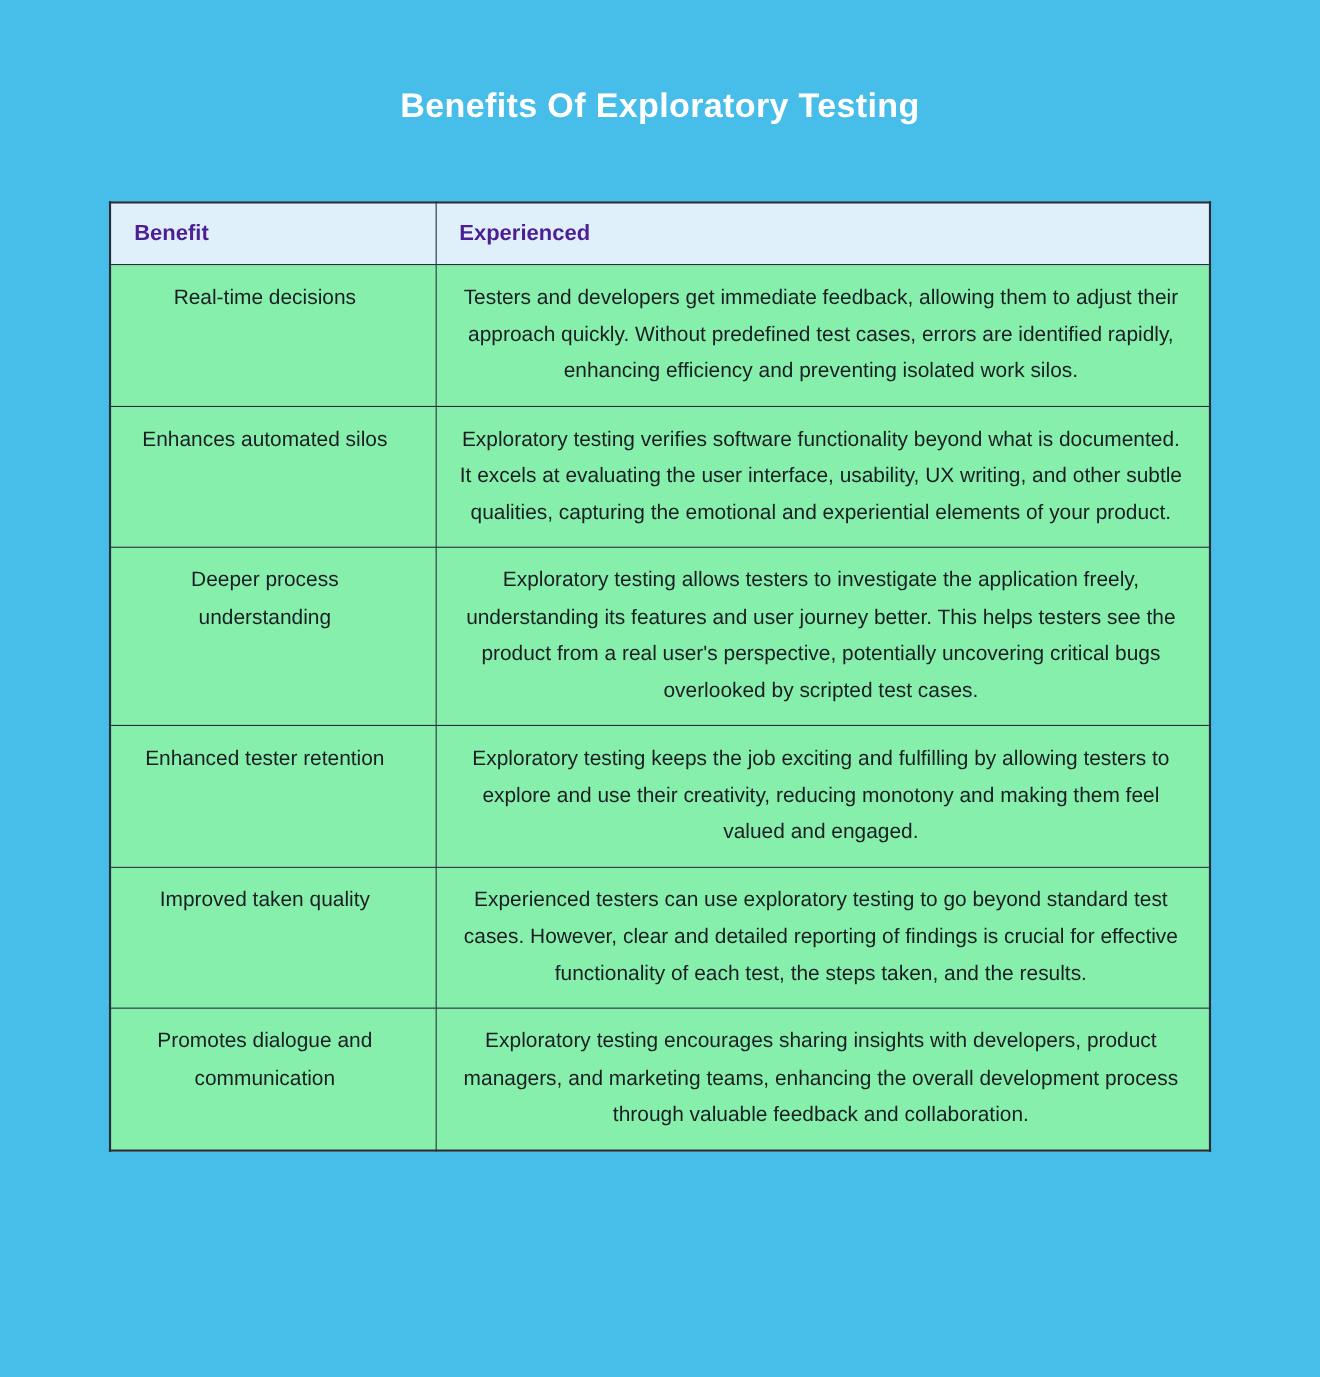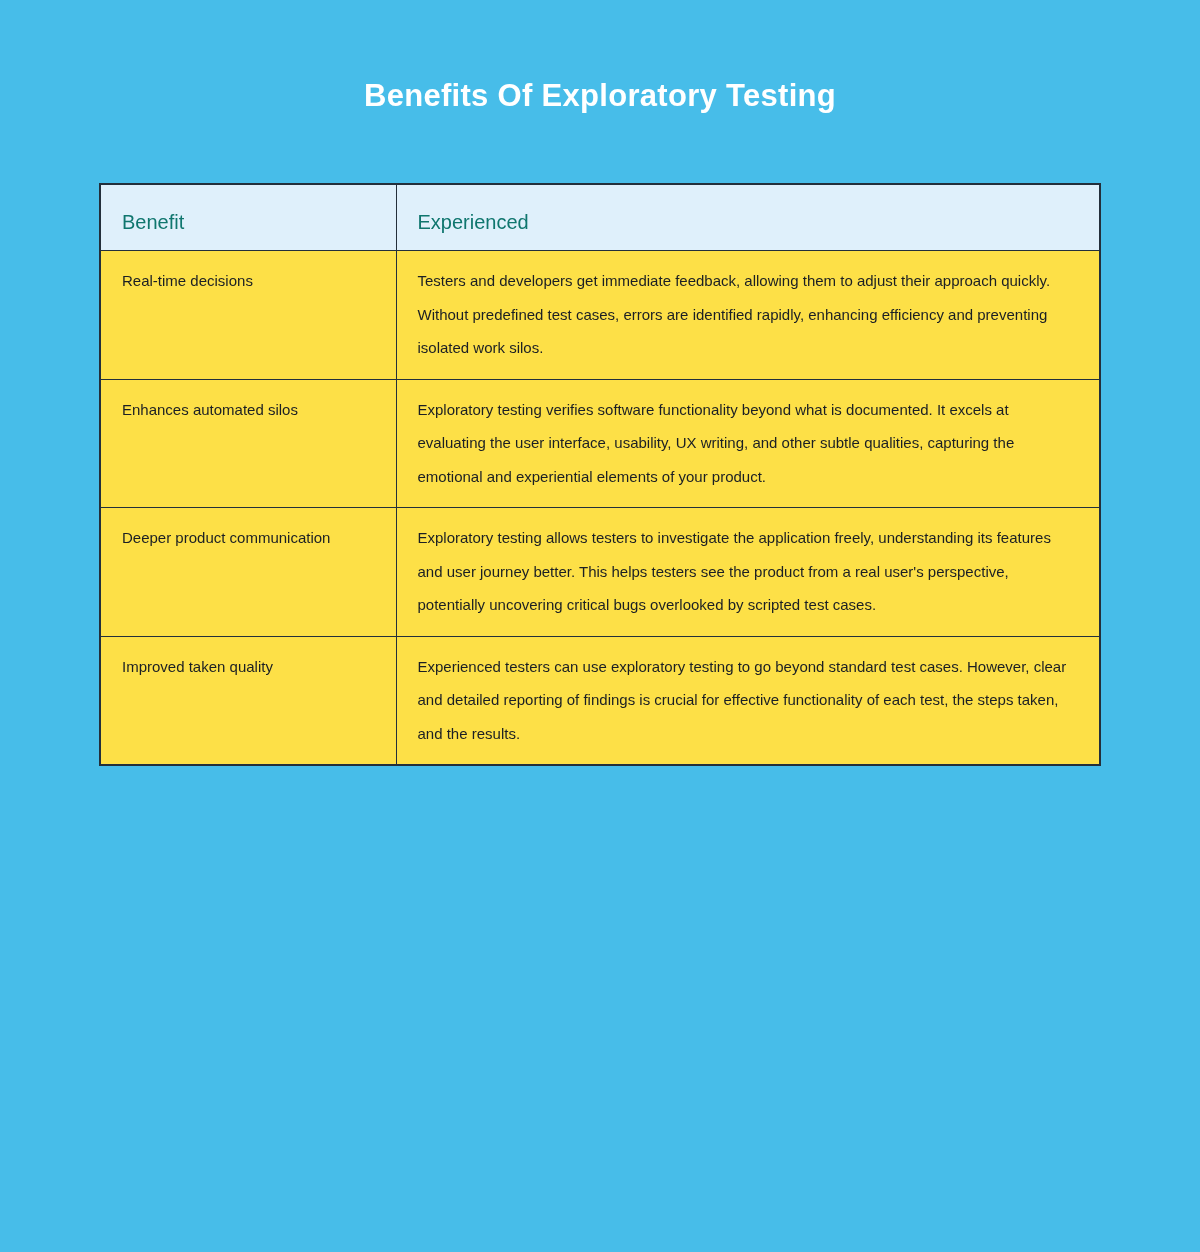--- a/index.html
+++ b/index.html
@@ -33,35 +33,35 @@
     margin: 67px auto 0 auto;
     border-collapse: collapse;
     table-layout: fixed;
     background: #FFFFFF;
     border: 2px solid #232F3B;
   }
   col.col-benefit { width: 296px; }
   col.col-description { width: 704px; }
   .benefits-table th {
     background: #DFF0FB;
-    color: #0f766e;
+    color: #4c1d95;
     font-size: 20px;
-    font-weight: normal;
+    font-weight: bold;
     text-align: left;
     vertical-align: middle;
     line-height: 27px;
-    padding: 24px 20px 14px 21px;
+    padding: 14px 20px 14px 21px;
     border: 1px solid #232F3B;
   }
   .benefits-table td {
-    background: #fde047;
+    background: #86efac;
     color: #1B1F24;
-    font-size: 15px;
+    font-size: 19px;
     line-height: 33.5px;
-    text-align: left;
+    text-align: center;
     vertical-align: top;
     padding: 13px 24px 14px 21px;
     border: 1px solid #232F3B;
   }
   .benefits-table td.benefit-cell {
     padding-right: 36px;
   }
 </style>
 </head>
 <body>
@@ -84,23 +84,31 @@
     <tbody>
       <tr>
         <td class="benefit-cell">Real-time decisions</td>
         <td class="description-cell">Testers and developers get immediate feedback, allowing them to adjust their approach quickly. Without predefined test cases, errors are identified rapidly, enhancing efficiency and preventing isolated work silos.</td>
       </tr>
       <tr>
         <td class="benefit-cell">Enhances automated silos</td>
         <td class="description-cell">Exploratory testing verifies software functionality beyond what is documented. It excels at evaluating the user interface, usability, UX writing, and other subtle qualities, capturing the emotional and experiential elements of your product.</td>
       </tr>
       <tr>
-        <td class="benefit-cell">Deeper product communication</td>
+        <td class="benefit-cell">Deeper process understanding</td>
         <td class="description-cell">Exploratory testing allows testers to investigate the application freely, understanding its features and user journey better. This helps testers see the product from a real user's perspective, potentially uncovering critical bugs overlooked by scripted test cases.</td>
+      </tr>
+      <tr>
+        <td class="benefit-cell">Enhanced tester retention</td>
+        <td class="description-cell">Exploratory testing keeps the job exciting and fulfilling by allowing testers to explore and use their creativity, reducing monotony and making them feel valued and engaged.</td>
       </tr>
       <tr>
         <td class="benefit-cell">Improved taken quality</td>
         <td class="description-cell">Experienced testers can use exploratory testing to go beyond standard test cases. However, clear and detailed reporting of findings is crucial for effective functionality of each test, the steps taken, and the results.</td>
+      </tr>
+      <tr>
+        <td class="benefit-cell">Promotes dialogue and communication</td>
+        <td class="description-cell">Exploratory testing encourages sharing insights with developers, product managers, and marketing teams, enhancing the overall development process through valuable feedback and collaboration.</td>
       </tr>
     </tbody>
   </table>
 
 </div>
 
 </body></html>

